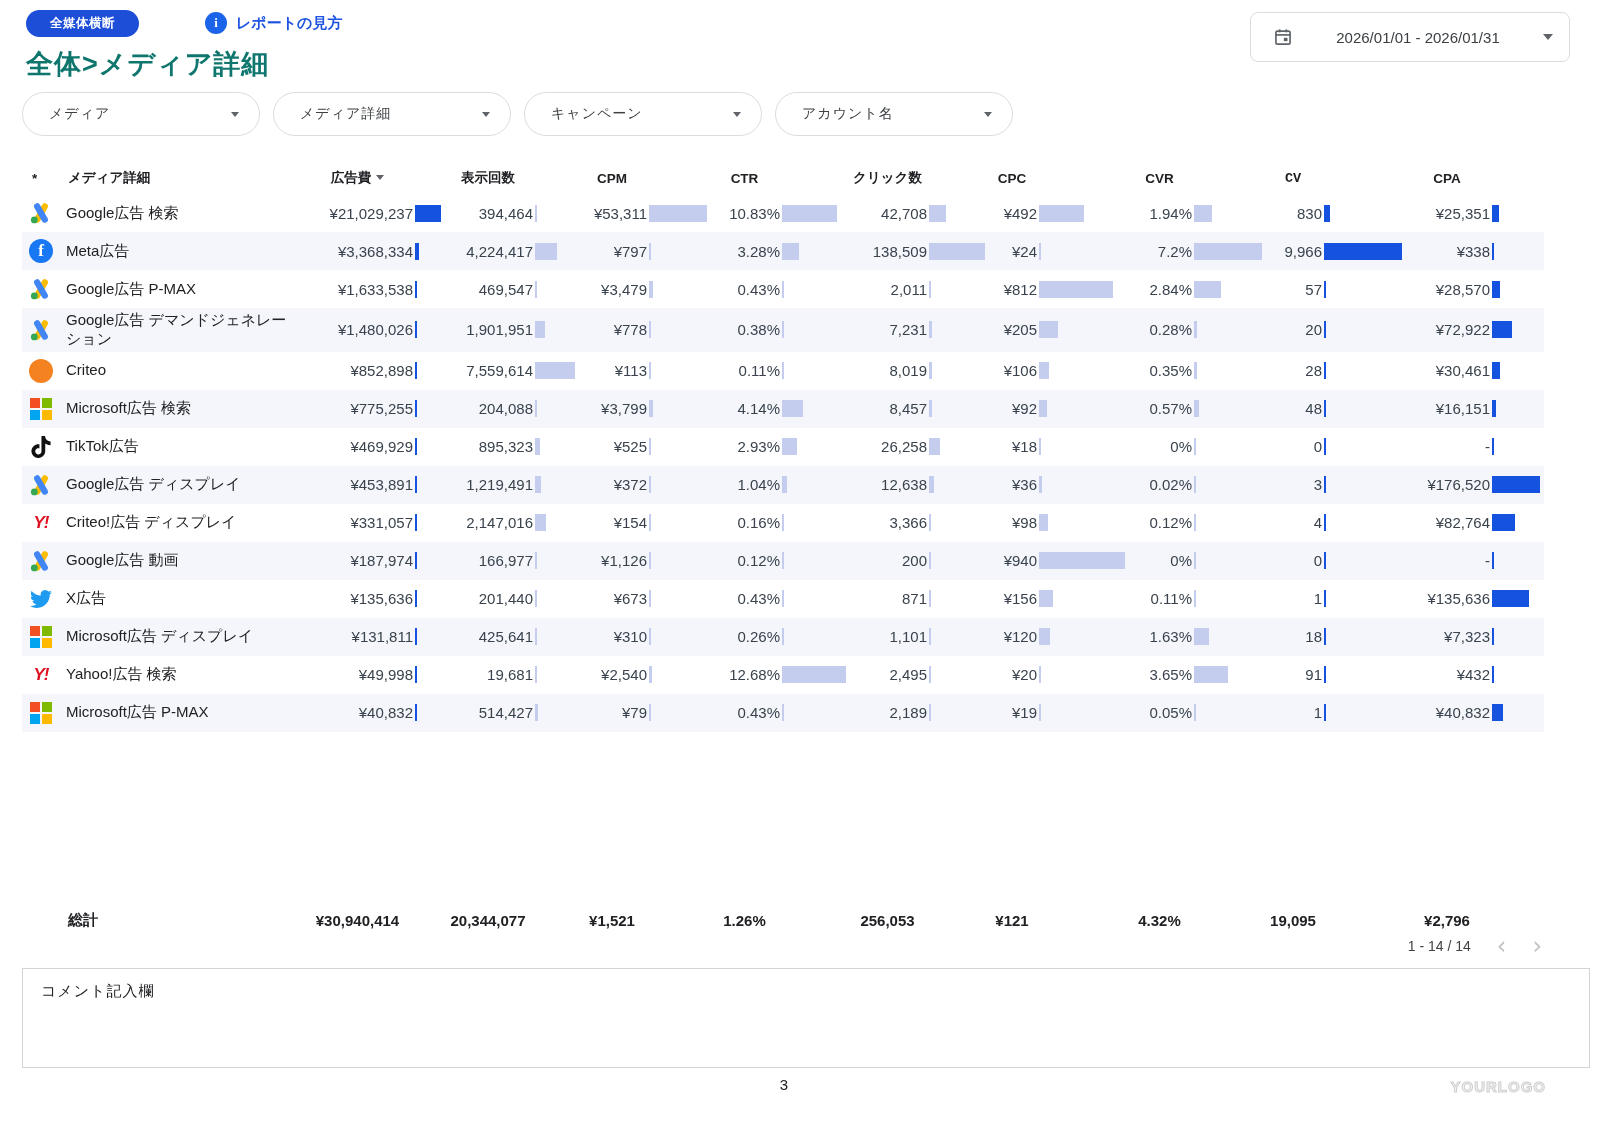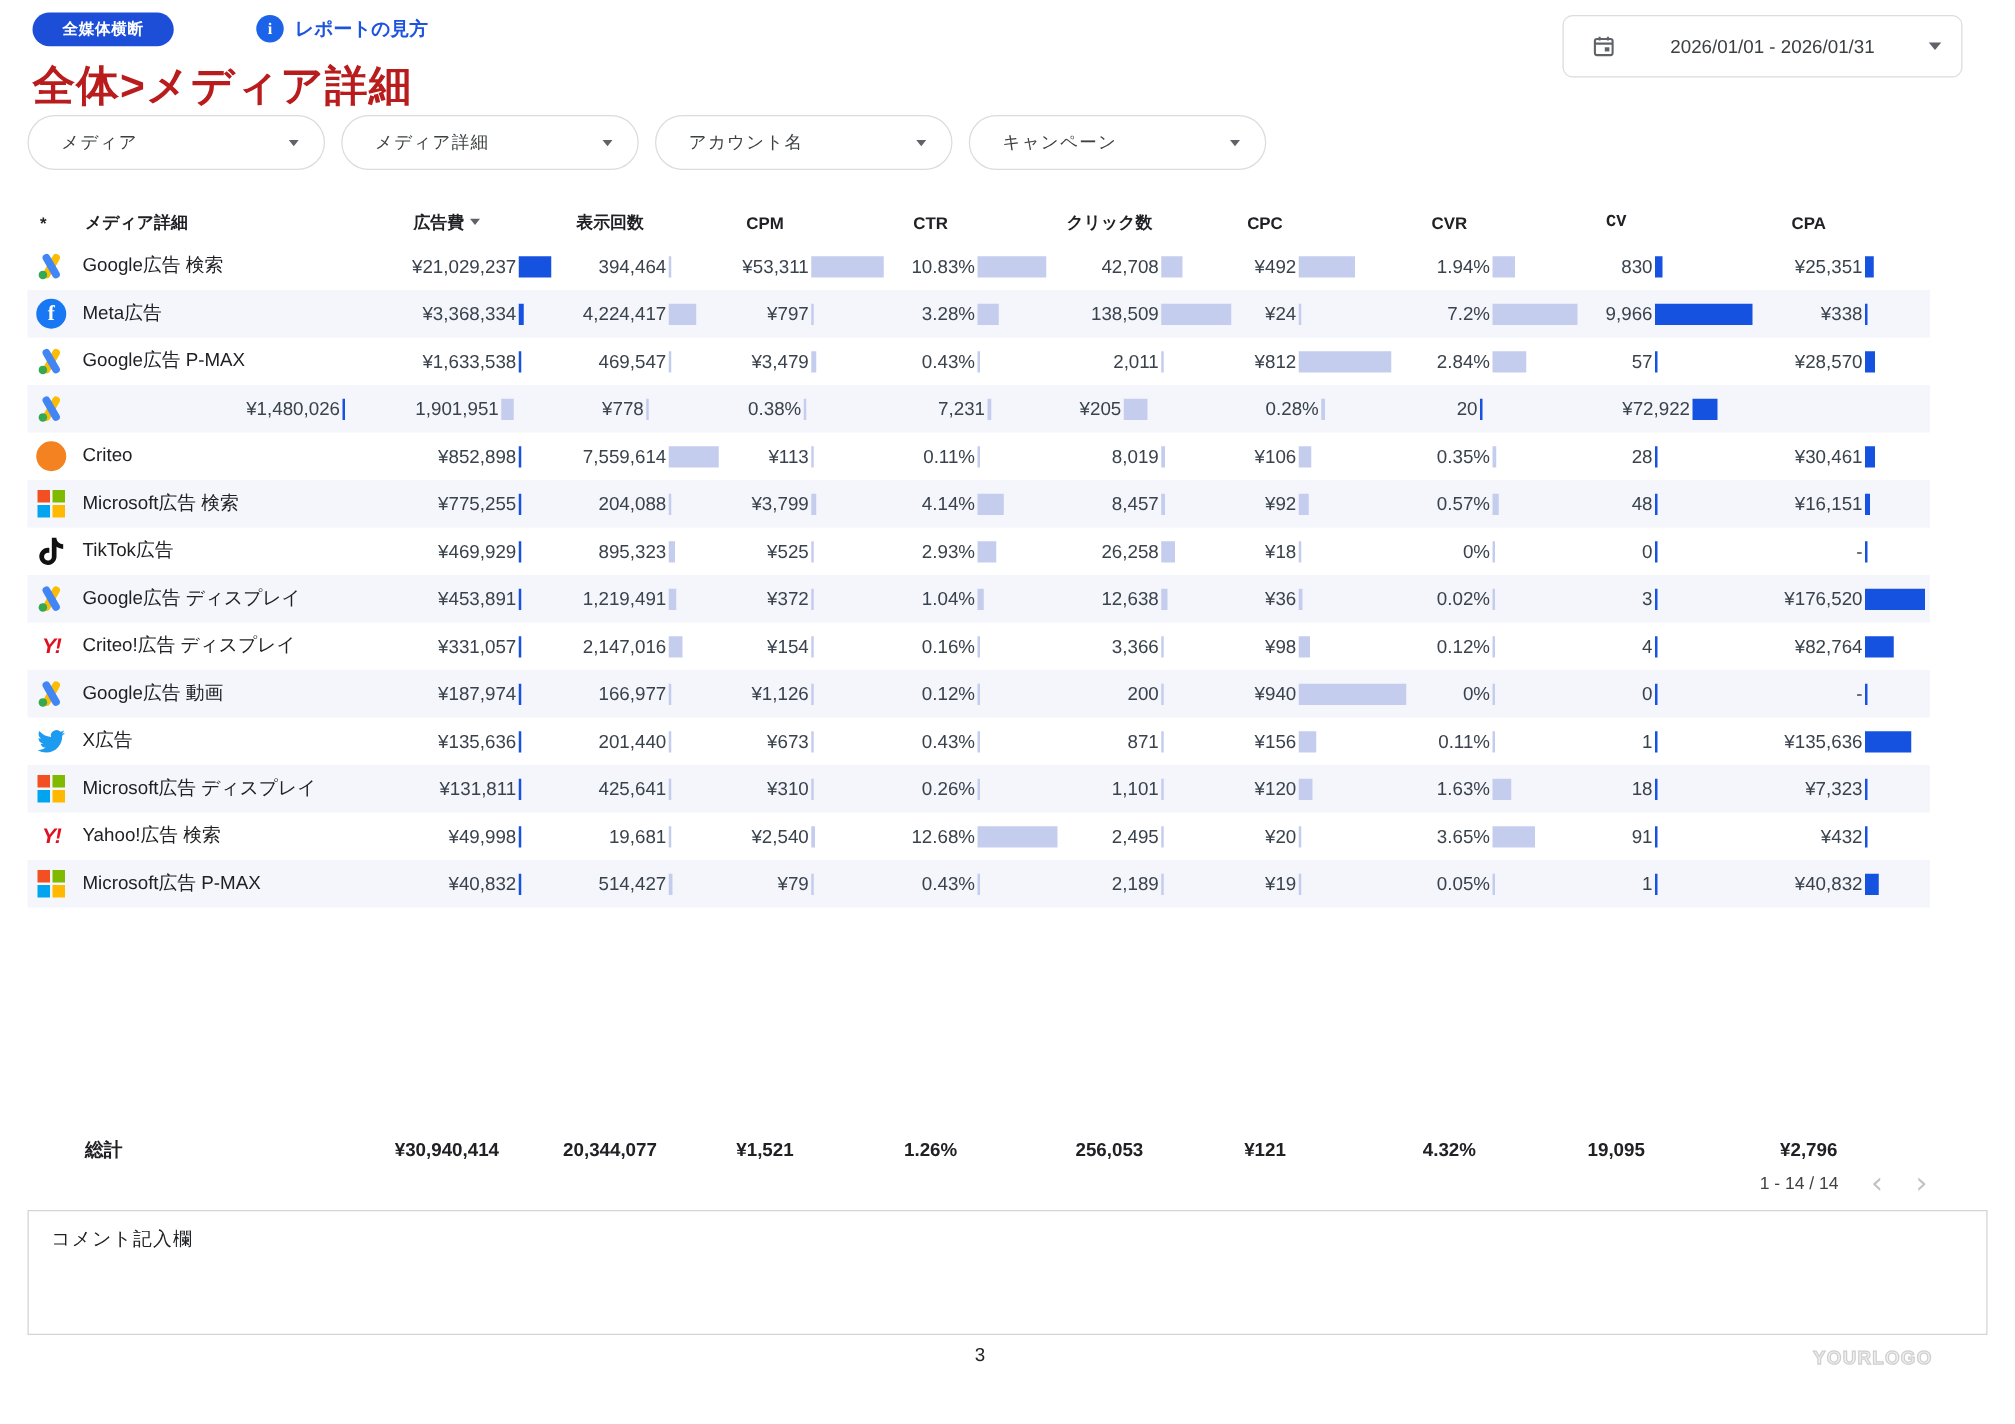--- a/index.html
+++ b/index.html
@@ -10,21 +10,21 @@
   
   .header { position:absolute; top:10px; left:26px; right:26px; }
   .badge-row { display:flex; align-items:center; height:26px; }
   .badge { background:#1c4ed8; color:#fff; font-size:12.5px; font-weight:bold;
            padding:5px 24px; border-radius:14px; letter-spacing:.5px; }
   .info-cluster { display:flex; align-items:center; margin-left:66px; gap:9px; }
   .info-icon { width:22px; height:22px; border-radius:50%; background:#1b63e8; color:#fff;
                font-weight:800; font-size:13px; display:flex; align-items:center; justify-content:center;
                font-family:"Liberation Serif",serif; cursor:pointer; }
   .guide-link { color:#1d53e0; font-size:15px; font-weight:bold; text-decoration:none; cursor:pointer; }
-  .page-title { margin-top:10px; font-size:34px; font-weight:bold; color:#b91c1c; letter-spacing:1px; }
+  .page-title { margin-top:10px; font-size:27px; font-weight:bold; color:#0f766e; letter-spacing:1px; }
 
   .date-box { position:absolute; top:12px; right:42px; width:320px; height:50px;
               border:1px solid #dadce0; border-radius:8px; display:flex; align-items:center;
               padding:0 16px 0 22px; cursor:pointer; background:#fff; }
   .date-box .cal { width:20px; height:20px; flex:0 0 auto; }
   .date-box .dtext { flex:1; text-align:center; font-size:15px; color:#3c4043; }
   .caret { width:0; height:0; border-left:5px solid transparent; border-right:5px solid transparent;
            border-top:6px solid #5f6368; flex:0 0 auto; }
 
   
@@ -117,25 +117,25 @@
   <div class="filters">
       <div class="filter">
         <span class="flabel">メディア</span>
         <span class="caret"></span>
       </div>
       <div class="filter">
         <span class="flabel">メディア詳細</span>
         <span class="caret"></span>
       </div>
       <div class="filter">
-        <span class="flabel">アカウント名</span>
+        <span class="flabel">キャンペーン</span>
         <span class="caret"></span>
       </div>
       <div class="filter">
-        <span class="flabel">キャンペーン</span>
+        <span class="flabel">アカウント名</span>
         <span class="caret"></span>
       </div>
     </div>
 
   <div class="table">
     <div class="grid-row thead">
       <div class="hstar">*</div>
       <div class="hname">メディア詳細</div>
     <div class="hcell" style="padding-right: 26px;">広告費<span class="sort-arrow"></span></div>
         <div class="hcell" style="padding-right: 40px;">表示回数</div>
@@ -345,20 +345,21 @@
         <div class="grid-row trow alt">
           <div class="icon-cell">
             <span class="micon">
               <svg viewBox="0 0 24 24" width="24" height="24">
                 <rect x="8.9" y="1.2" width="6.2" height="21.5" rx="3.1" fill="#FBBC04" transform="rotate(30 12 12)"></rect>
                 <rect x="8.9" y="1.2" width="6.2" height="21.5" rx="3.1" fill="#4285F4" transform="rotate(-30 12 12)"></rect>
                 <circle cx="5.3" cy="18.9" r="3.4" fill="#34A853"></circle>
               </svg>
             </span>
           </div>
+          <div class="name-cell">Google広告 デマンドジェネレーション</div>
           <div class="mcell">
             <span class="num">¥1,480,026</span>
             <span class="barbox" style="width: 26px;">
               <span class="bar dark" style="width: 2px;"></span>
             </span>
           </div>
           <div class="mcell">
             <span class="num">1,901,951</span>
             <span class="barbox" style="width: 40px;">
               <span class="bar light" style="width: 10px;"></span>

